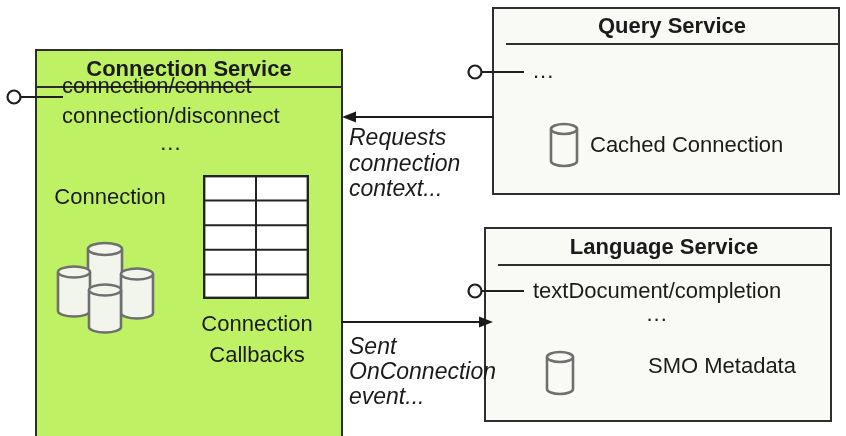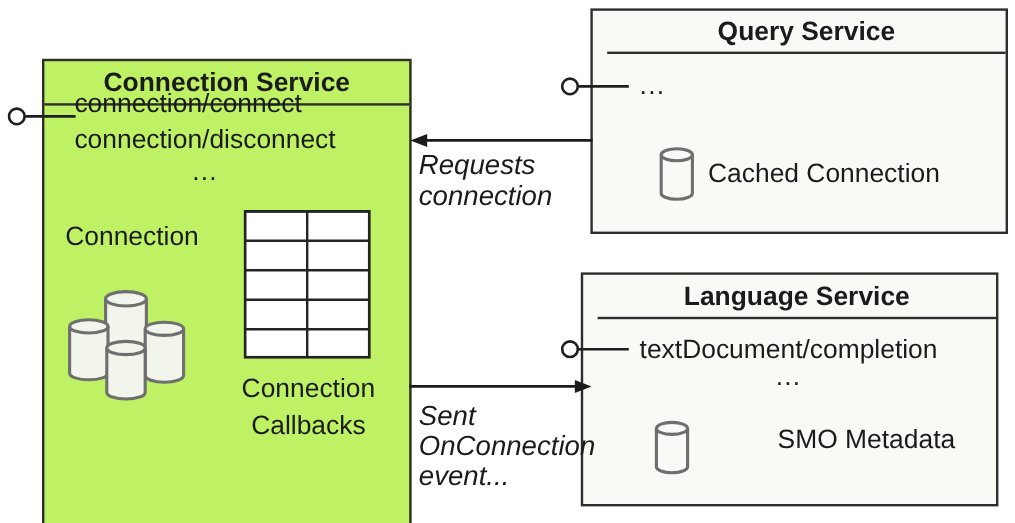--- a/index.html
+++ b/index.html
@@ -129,20 +129,21 @@
   <div>SMO Metadata</div>
 </div>
 
 <svg class="abs" style="left:341px;top:108px;" width="153" height="18">
   <line x1="14" y1="9" x2="153" y2="9" stroke="#1b1b1b" stroke-width="2.2"></line>
   <polygon points="1,9 15,3.6 15,14.4" fill="#1b1b1b"></polygon>
 </svg>
 <div class="abs arrow-label" style="left:349px;top:125px;">
   <div>Requests</div>
   <div>connection</div>
+  <div>context...</div>
 </div>
 
 <svg class="abs" style="left:341px;top:313px;" width="153" height="18">
   <line x1="0" y1="9" x2="139" y2="9" stroke="#1b1b1b" stroke-width="2.2"></line>
   <polygon points="152,9 138,3.6 138,14.4" fill="#1b1b1b"></polygon>
 </svg>
 <div class="abs arrow-label" style="left:349px;top:334px;line-height:25px;">
   <div>Sent</div>
   <div>OnConnection</div>
   <div>event...</div>

